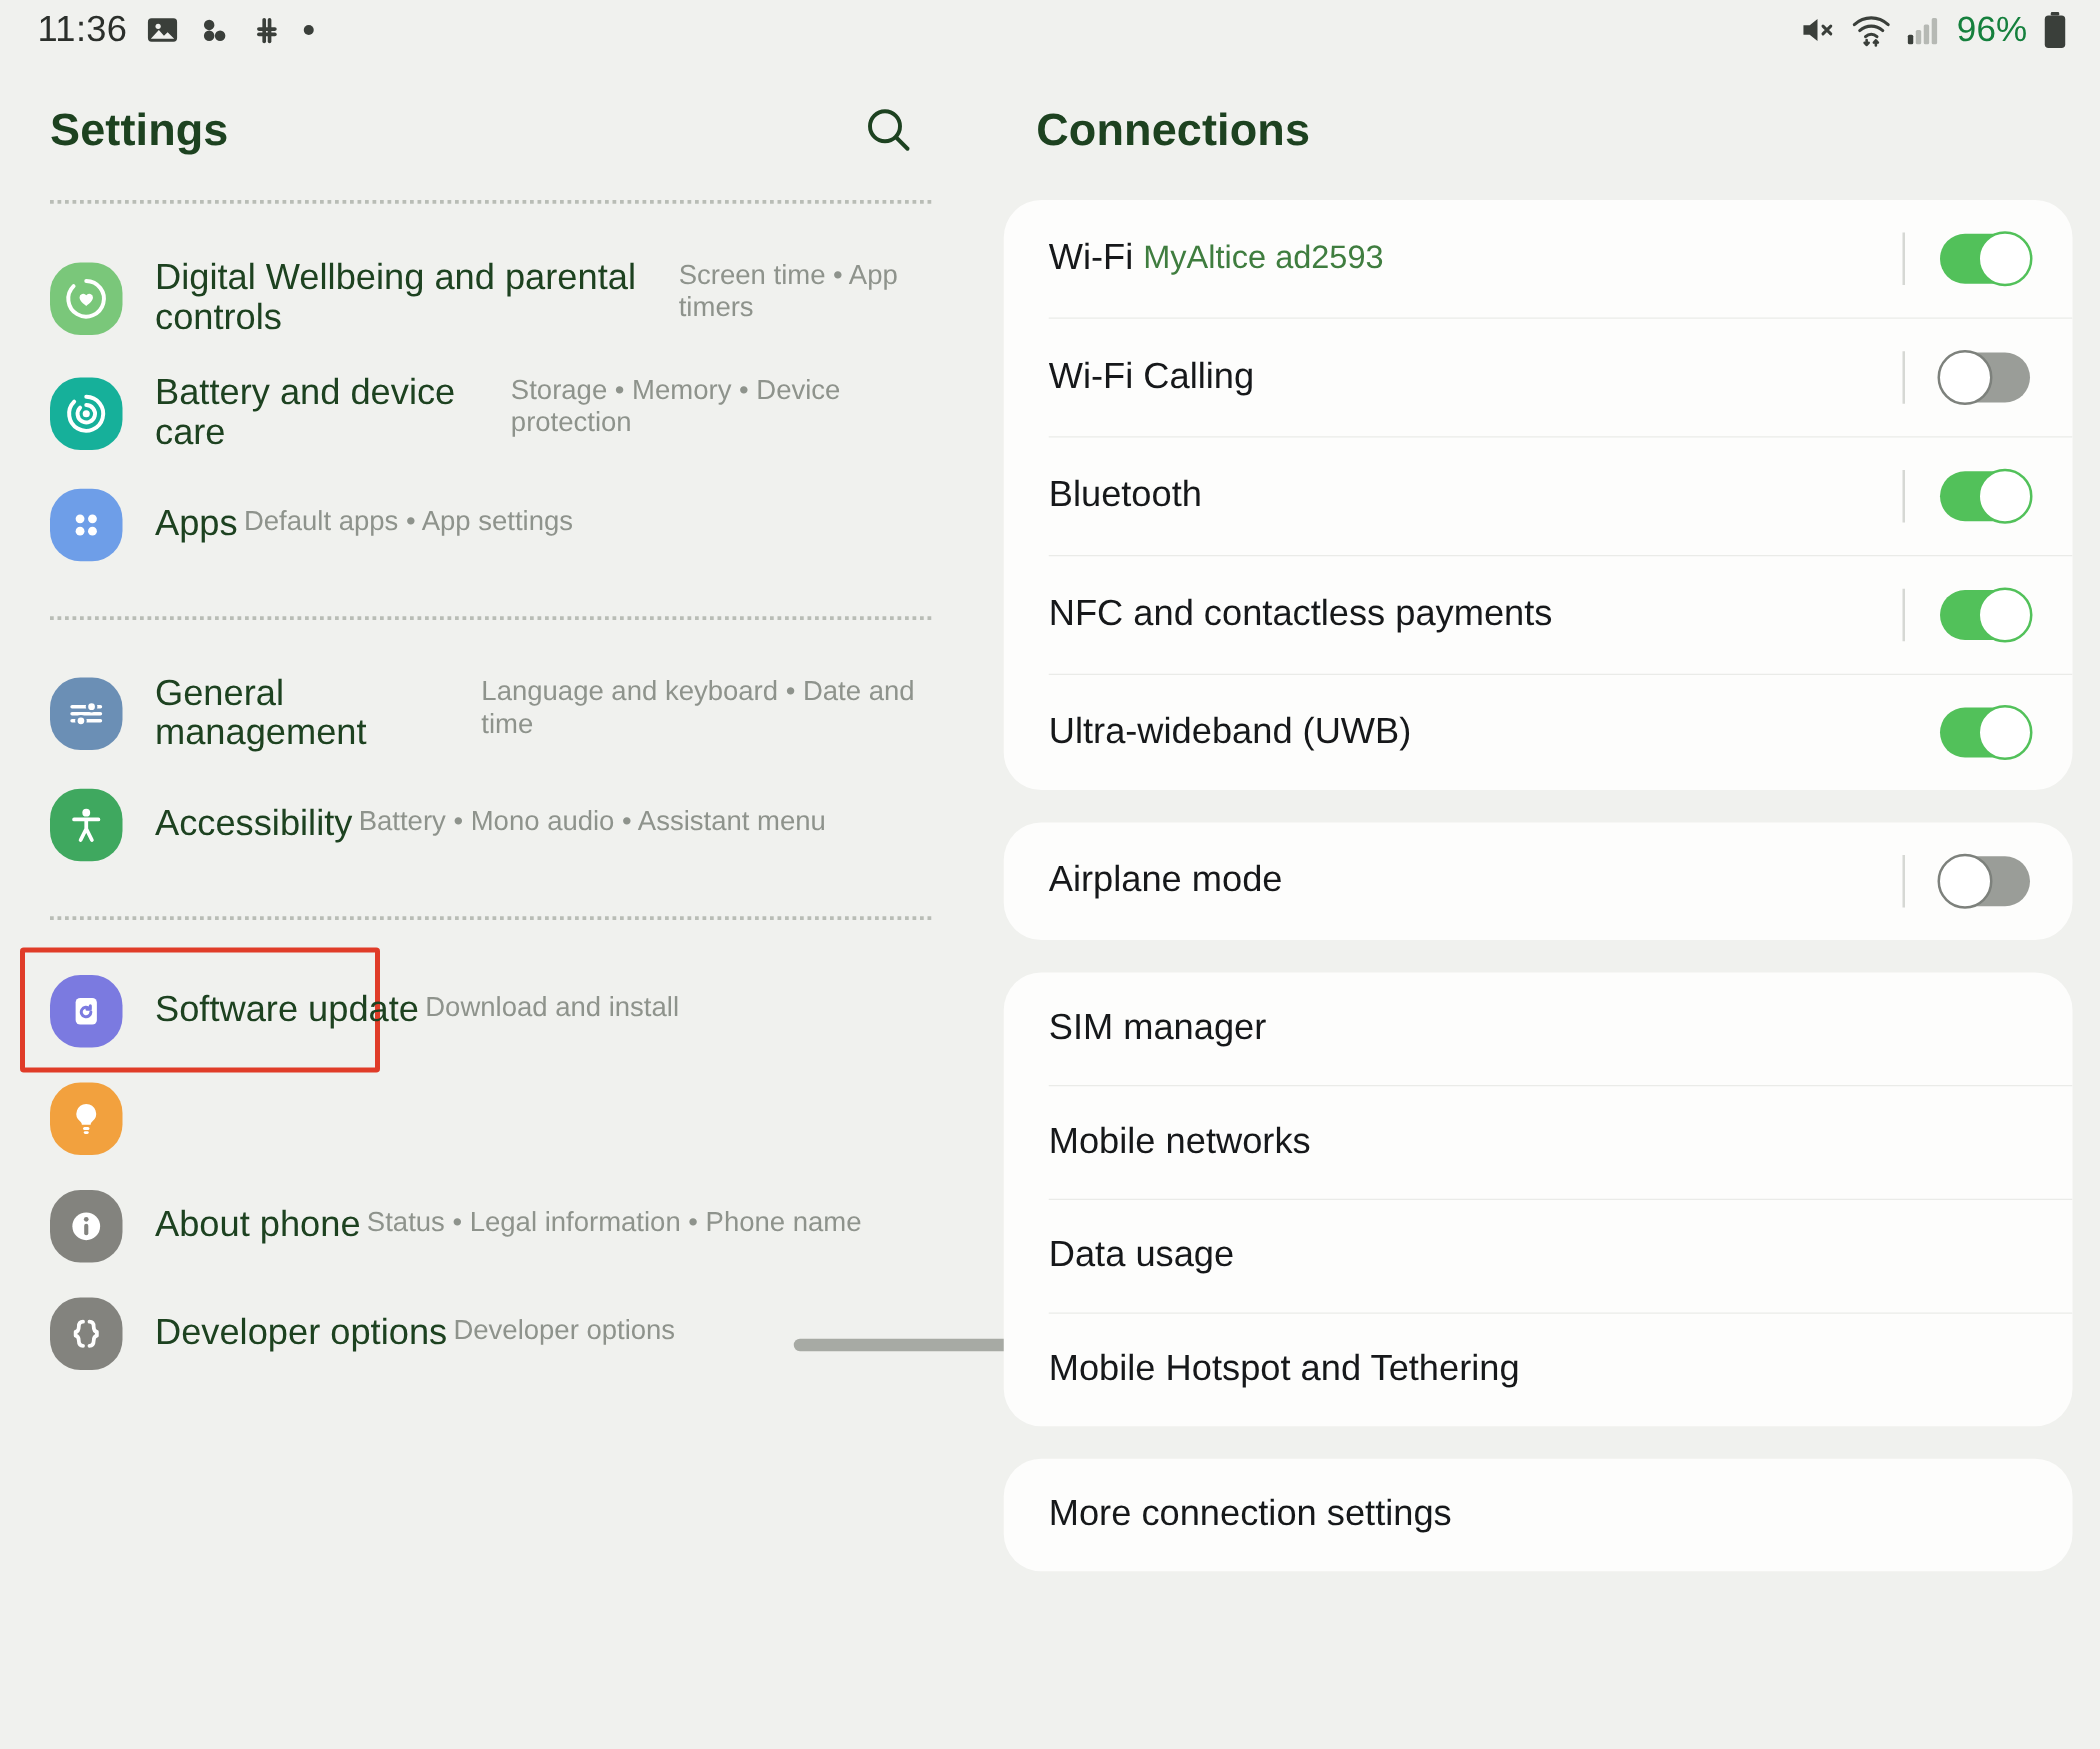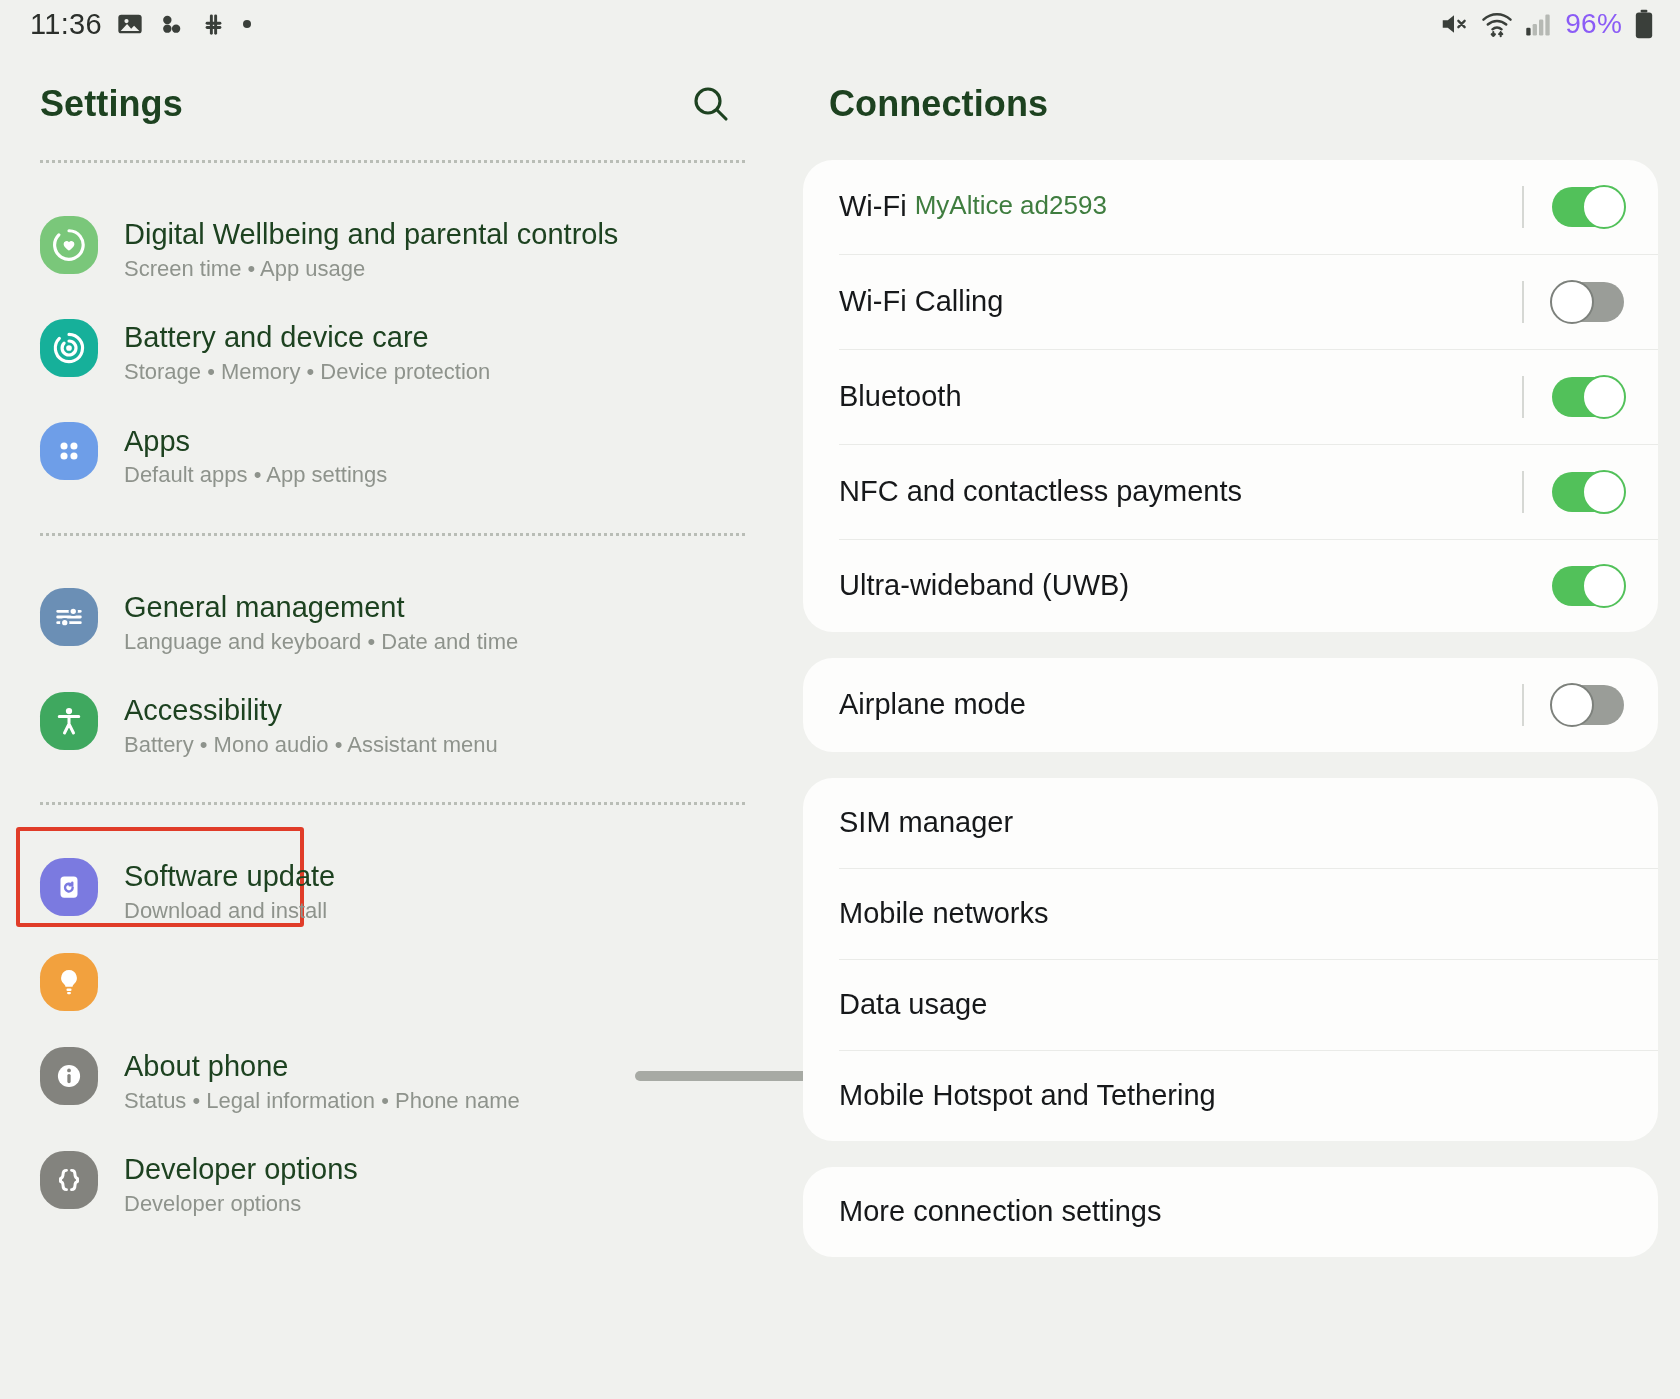--- a/index.html
+++ b/index.html
@@ -33,21 +33,21 @@
   .status-left { display: flex; align-items: center; gap: 14px; }
   .status-right { display: flex; align-items: center; gap: 12px; }
   .status-time {
     font-size: 29px;
     color: #2b2f2b;
     letter-spacing: 0.3px;
     font-family: "Liberation Sans", sans-serif;
   }
   .status-battery-text {
     font-size: 28px;
-    color: #8b5cf6;
+    color: #15803d;
     letter-spacing: 0.2px;
   }
   .sicon { display: inline-flex; align-items: center; justify-content: center; }
 
   
   .panels { flex: 1; display: flex; min-height: 0; }
 
   .left-panel {
     width: 785px;
     flex: 0 0 785px;
@@ -95,21 +95,21 @@
   .group { padding: 30px 0 30px 0; }
 
   .srow {
     display: flex;
     align-items: center;
     gap: 26px;
     padding: 14px 40px 14px 40px;
     cursor: pointer;
     position: relative;
   }
-  .srow-text { display: flex; flex-direction: column; gap: 5px; margin-top: 12px; }
+  .srow-text { display: flex; flex-direction: row; gap: 5px; }
   .srow-title {
     font-size: 29px;
     color: #1d4220;
     line-height: 1.1;
   }
   .srow-sub {
     font-size: 22px;
     color: #8e938c;
     line-height: 1.2;
   }
@@ -305,21 +305,21 @@
         <div class="group">
           <div class="srow">
             <span class="sq-icon" style="background:#7ac77a">
               <svg width="38" height="38" viewBox="0 0 24 24">
                 <path d="M12 3a9 9 0 1 1-6.4 2.6" stroke="#fff" stroke-width="2" fill="none" stroke-linecap="round"></path>
                 <path d="M12 15.6s-3.4-2.1-3.4-4.2a1.9 1.9 0 0 1 3.4-1.2 1.9 1.9 0 0 1 3.4 1.2c0 2.1-3.4 4.2-3.4 4.2z" fill="#fff"></path>
               </svg>
             </span>
             <span class="srow-text">
               <span class="srow-title">Digital Wellbeing and parental controls</span>
-              <span class="srow-sub">Screen time  •  App usage</span>
+              <span class="srow-sub">Screen time  •  App timers</span>
             </span>
           </div>
 
           <div class="srow">
             <span class="sq-icon" style="background:#16b09a">
               <svg width="38" height="38" viewBox="0 0 24 24">
                 <path d="M12 3.4a8.6 8.6 0 1 1-6.1 2.5" stroke="#fff" stroke-width="2" fill="none" stroke-linecap="round"></path>
                 <path d="M12 7.6a4.4 4.4 0 1 1-3.1 1.3" stroke="#fff" stroke-width="2" fill="none" stroke-linecap="round"></path>
                 <circle cx="12" cy="12" r="1.8" fill="#fff"></circle>
               </svg>

